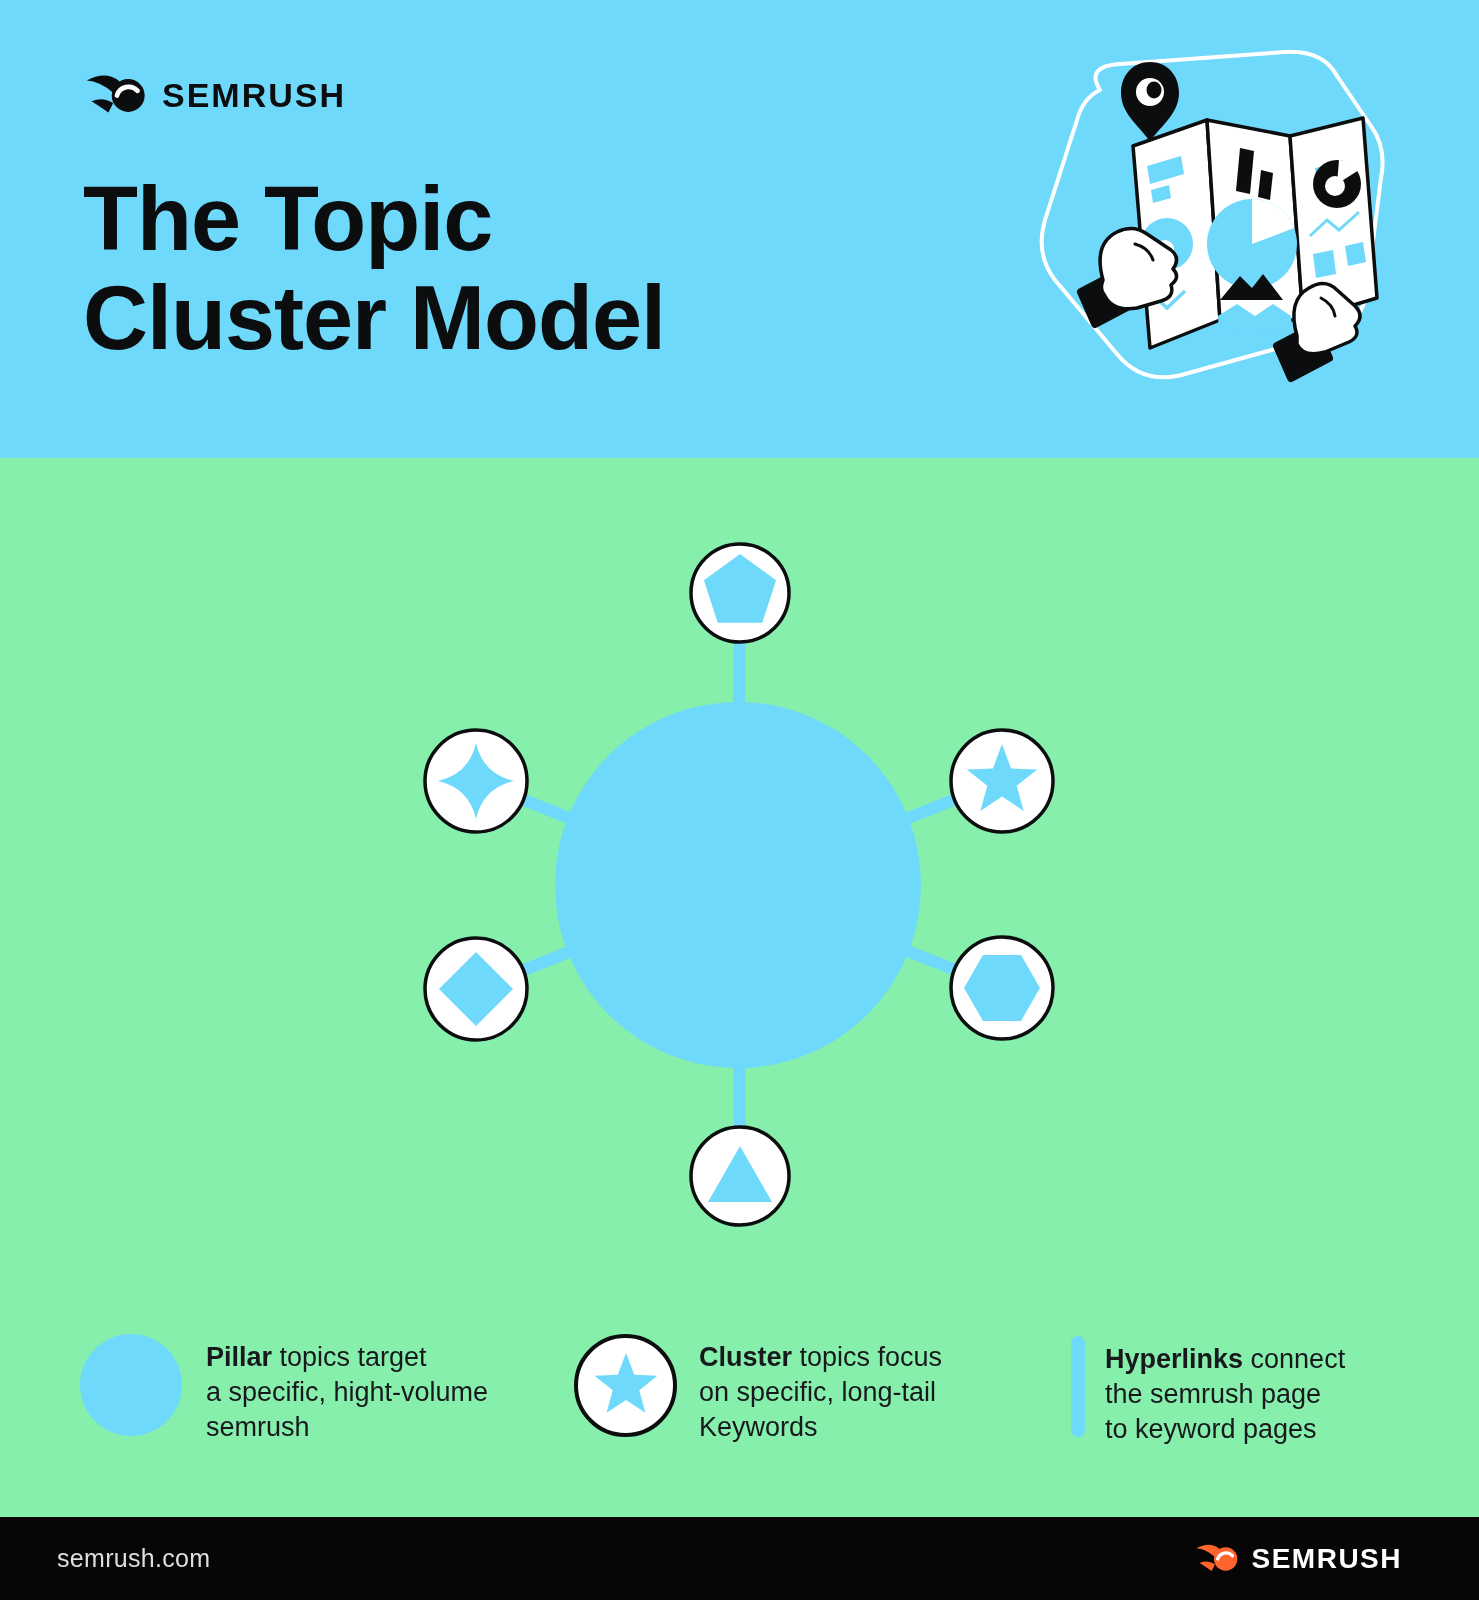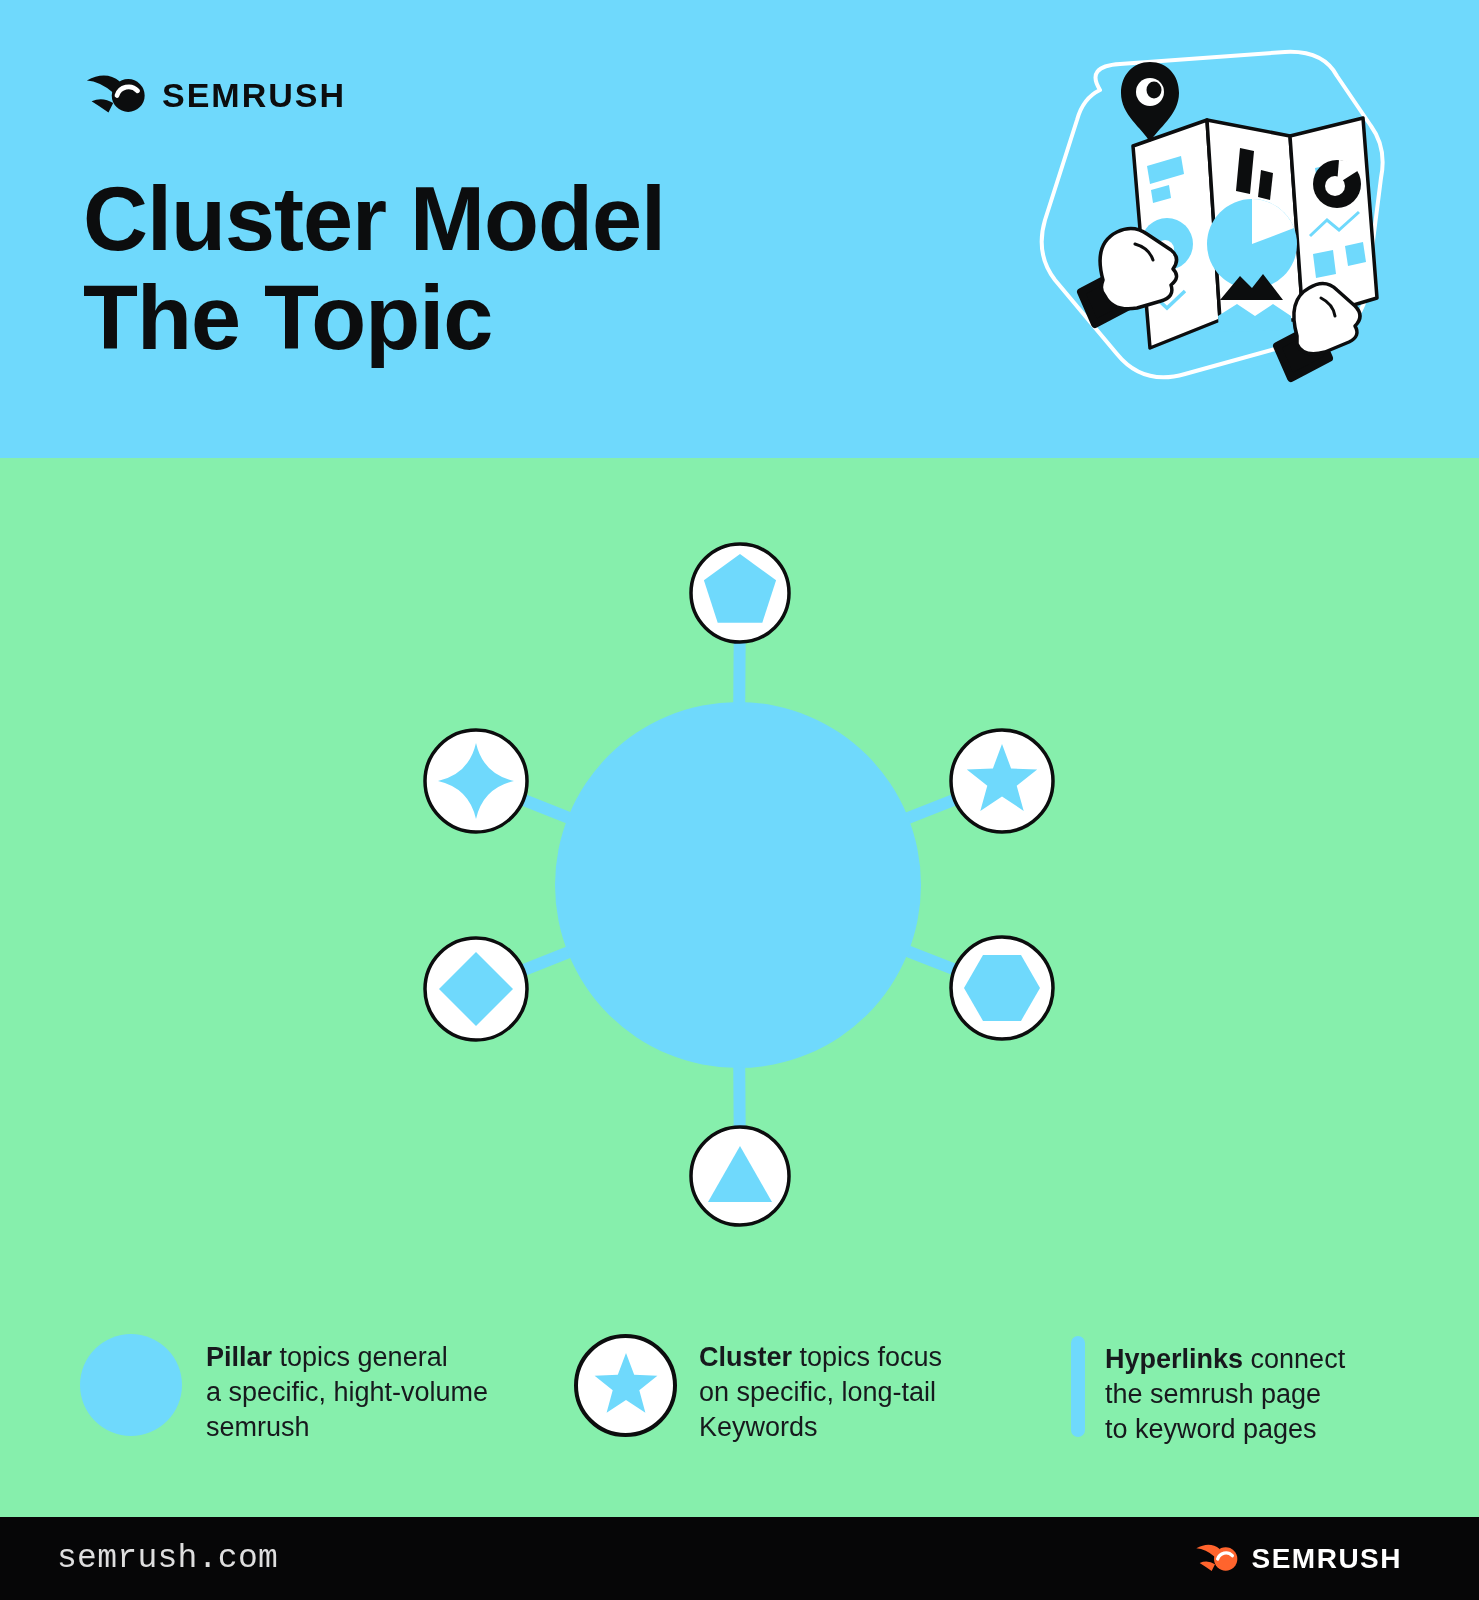--- a/index.html
+++ b/index.html
@@ -57,21 +57,21 @@
     width:14px;height:101px;border-radius:7px;flex:0 0 auto;
     background:var(--accent-blue,#6FD9FC);margin-right:20px;
   }
   
   .footer{
     position:absolute;left:0;top:1517px;width:1479px;height:83px;
     background:var(--footer-bg,#060607);
   }
   .footer-site{
     position:absolute;left:57px;top:0;height:83px;display:flex;align-items:center;
-    font-size:33px;letter-spacing:.3px;color:var(--footer-text,#DEDEDE);font-family:Liberation Mono, monospace;
+    font-size:25px;letter-spacing:.3px;color:var(--footer-text,#DEDEDE);
   }
   .footer-logo{
     position:absolute;right:77px;top:0;height:83px;display:flex;align-items:center;gap:12px;
   }
   .footer-logo-text{font-size:28px;font-weight:800;letter-spacing:1.5px;color:#fff;}
 </style>
 </head>
 <body>
 
 <div class="page">
@@ -82,22 +82,22 @@
       <svg width="62" height="47" viewBox="0 0 66 50">
         <path class="f-ink" d="M2,9 Q22,-2 37,10 L30,22 Q16,10 2,9 Z"></path>
         <path class="f-ink" d="M7,31 Q19,26 30,33 L25,43 Q15,36 7,31 Z"></path>
         <circle class="f-ink" cx="46" cy="25" r="17.5"></circle>
         <path d="M34,25 A13,13 0 0 1 56,20" fill="none" stroke="#fff" stroke-width="5" stroke-linecap="round"></path>
       </svg>
       <span class="logo-text">SEMRUSH</span>
     </div>
 
     <h1 class="title">
+      <span>The Topic</span>
       <span>Cluster Model</span>
-      <span>The Topic</span>
     </h1>
 
     <svg class="illustration" width="385" height="340" viewBox="0 0 385 340">
 
       <path d="M85,42 Q70,18 105,16 L270,4 Q308,2 322,28 L356,78 Q372,100 366,130 L352,240 Q349,276 314,286 L170,326 Q128,338 102,306 L40,232 Q20,206 30,172 L62,72 Q68,50 85,42 Z" fill="none" class="s-white" stroke-width="4" stroke-linejoin="round"></path>
 
       <g>
         <path class="f-white s-ink" stroke-width="3.5" stroke-linejoin="round" d="M118,98 L192,72 L205,272 L135,300 Z"></path>
         <path class="f-white s-ink" stroke-width="3.5" stroke-linejoin="round" d="M192,72 L275,88 L288,272 L205,272 Z"></path>
         <path class="f-white s-ink" stroke-width="3.5" stroke-linejoin="round" d="M275,88 L348,70 L362,250 L288,272 Z"></path>
@@ -187,21 +187,21 @@
       <circle class="node-circle" cx="740" cy="1176" r="49"></circle>
       <path class="f-blue" d="M740,1146 L772,1202 L708,1202 Z"></path>
     </g>
   </svg>
 
   <section>
 
     <div class="legend-item legend-item-1">
       <span class="icon-pillar"></span>
       <p class="legend-text">
-        <b>Pillar</b><span> topics general</span><br>
+        <b>Pillar</b><span> topics target</span><br>
         <span>a specific, hight-volume</span><br>
         <span>semrush</span>
       </p>
     </div>
 
     <div class="legend-item legend-item-2">
       <span class="icon-cluster">
         <svg width="70" height="70" viewBox="0 0 70 70">
           <path class="f-blue" d="M35,2 L43.2,23.7 L66.4,24.8 L48.3,39.3 L54.4,61.7 L35,49 L15.6,61.7 L21.7,39.3 L3.6,24.8 L26.8,23.7 Z"></path>
         </svg>

